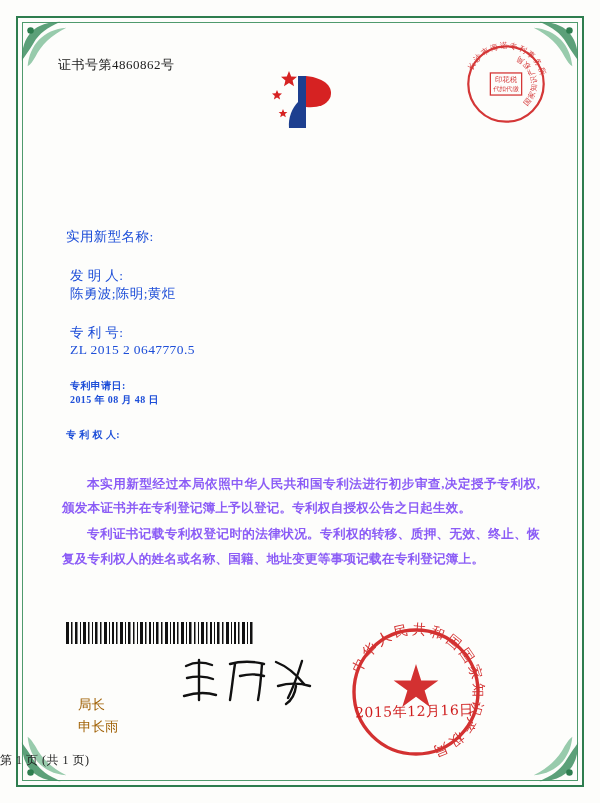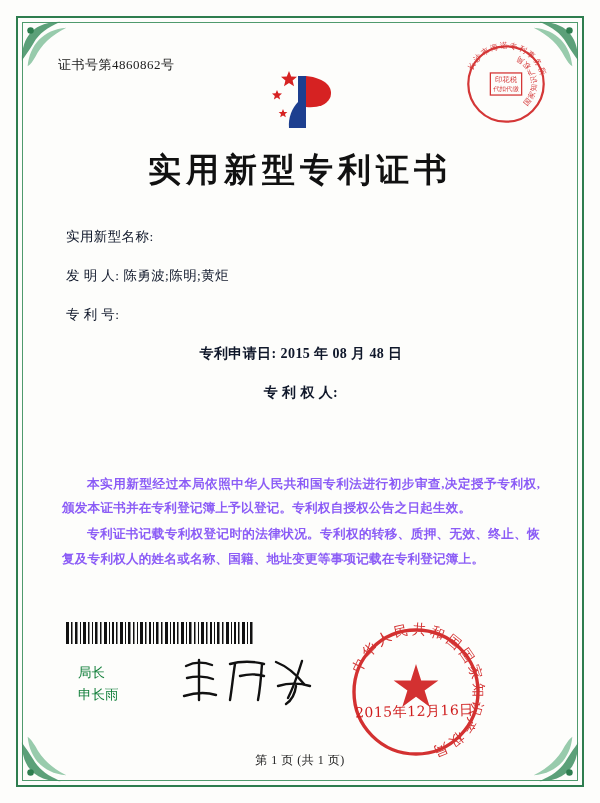--- a/index.html
+++ b/index.html
@@ -81,32 +81,33 @@
   .fields {
     position: absolute;
     left: 66px; top: 228px;
     width: 470px;
   }
   .field-row {
     display: flex;
     align-items: baseline;
     margin-bottom: 21px;
     font-size: 13.5px;
-    color: #0f172a;
+    color: #1d4ed8;
+    flex-direction: column;
   }
   .field-label {
     white-space: nowrap;
     letter-spacing: 0.4px;
   }
   .field-value {
     margin-left: 4px;
     letter-spacing: 0.4px;
   }
   .field-row.big {
-    font-size: 14px;
+    font-size: 10px;
     font-weight: bold;
     justify-content: center;
   }
 
   
   .body-text {
     position: absolute;
     left: 62px; top: 472px;
     width: 478px;
     font-size: 12.6px;
@@ -125,24 +126,24 @@
   .barcode {
     position: absolute;
     left: 66px; top: 622px;
     width: 190px; height: 22px;
   }
   .barcode svg { width: 100%; height: 100%; display: block; }
 
   
   .sig-label {
     position: absolute;
-    left: 78px; top: 662px;
+    left: 78px; top: 694px;
     font-size: 13.5px;
     line-height: 1.65;
-    color: #15803d;
+    color: #a16207;
   }
   .sig-script {
     position: absolute;
     left: 178px; top: 652px;
     width: 140px; height: 58px;
   }
   .sig-script svg { width: 100%; height: 100%; display: block; }
 
   
   .main-seal {
@@ -159,21 +160,21 @@
     color: #cf1c1c;
     letter-spacing: 0.5px;
     font-family: "DejaVu Serif", serif;
     transform: rotate(-1.5deg);
   }
 
   
   .page-footer {
     position: absolute;
     left: 0; right: 0; bottom: 34px;
-    text-align: center;
+    text-align: left;
     font-size: 12px;
     color: #222;
     letter-spacing: 0.5px;
   }
 </style>
 </head>
 <body>
 
 <div id="page">
 
@@ -234,32 +235,32 @@
       </text>
       <text font-size="8" fill="#cf1c1c" font-family="'DejaVu Sans', sans-serif" letter-spacing="1.4">
         <textPath href="#tsInner" startOffset="12%">国家知识产权局</textPath>
       </text>
       <rect x="33" y="38" width="34" height="24" fill="none" stroke="#cf1c1c" stroke-width="1.4"></rect>
       <text x="50" y="47.5" font-size="8" fill="#cf1c1c" text-anchor="middle" font-family="'DejaVu Sans', sans-serif">印花税</text>
       <text x="50" y="57.5" font-size="7" fill="#cf1c1c" text-anchor="middle" font-family="'DejaVu Sans', sans-serif">代扣代缴</text>
     </svg>
   </div>
 
-  <div class="doc-title">实用新型专利证书</div>
 
   <div class="fields">
     <div class="field-row">
       <span class="field-label">实用新型名称:</span>
     </div>
     <div class="field-row">
       <span class="field-label">发 明 人:</span>
       <span class="field-value">陈勇波;陈明;黄炬</span>
     </div>
     <div class="field-row">
       <span class="field-label">专 利 号:</span>
+      <span class="field-value">ZL 2015 2 0647770.5</span>
     </div>
     <div class="field-row big">
       <span class="field-label">专利申请日:</span>
       <span class="field-value">2015 年 08 月 48 日</span>
     </div>
     <div class="field-row big">
       <span class="field-label">专 利 权 人:</span>
     </div>
   </div>
 

